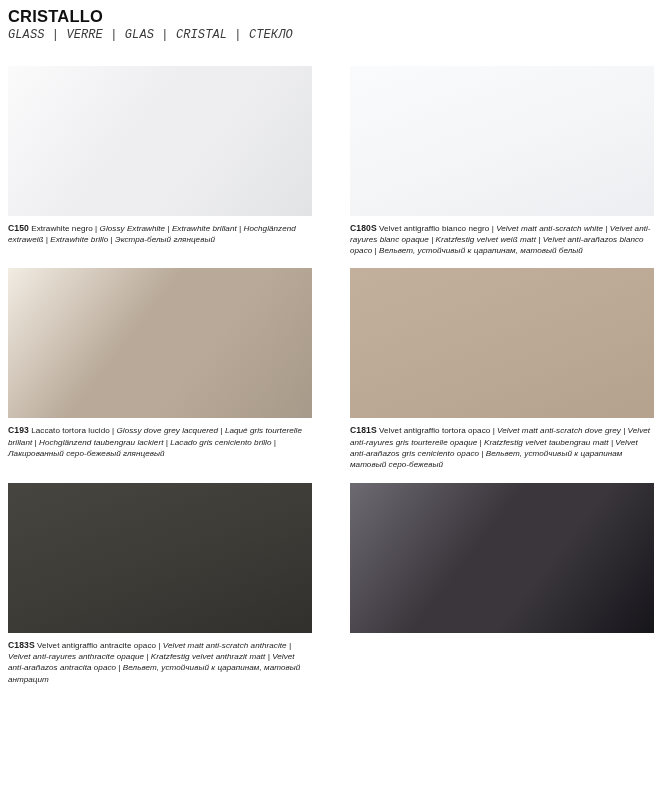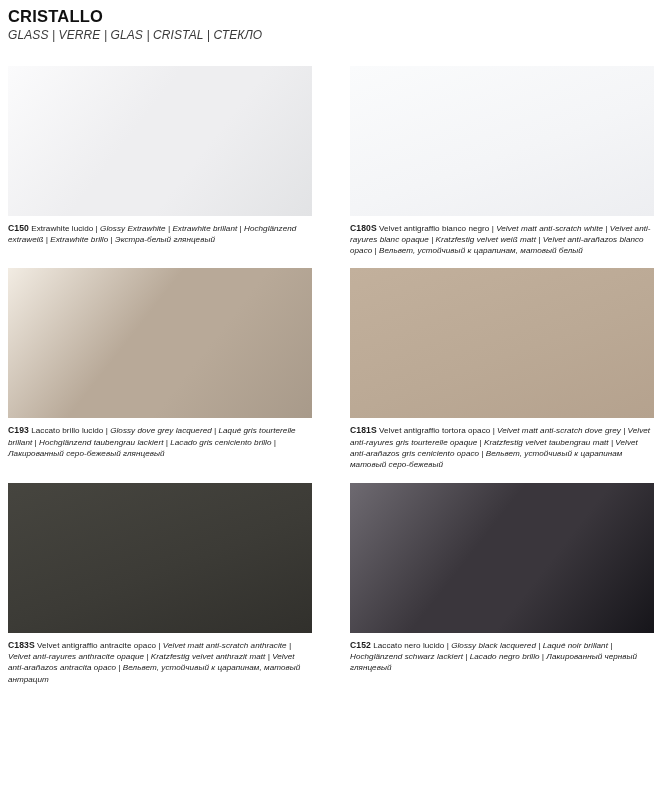--- a/index.html
+++ b/index.html
@@ -34,20 +34,21 @@
     line-height: 1.1;
   }
   .page-subtitle {
     font-size: 12px;
     font-style: italic;
     color: #3a3a3a;
     letter-spacing: 0.1px;
     margin: 0;
     line-height: 1.2;
     white-space: nowrap;
+    font-family: Liberation Mono, monospace;
   }
 
   
   .swatch-grid {
     margin-top: 23px;
     display: grid;
     grid-template-columns: 304px 304px;
     column-gap: 38px;
     row-gap: 12px;
   }
@@ -89,37 +90,36 @@
 <body>
 
 <div class="page">
 
   <h1 class="page-title">CRISTALLO</h1>
   <div class="page-subtitle">GLASS | VERRE | GLAS | CRISTAL | СТЕКЛО</div>
 
   <div class="swatch-grid" id="swatch-grid">
       <div class="swatch-cell">
         <div class="swatch-chip" style="background: linear-gradient(128deg, rgb(251, 251, 252) 0%, rgb(238, 238, 240) 42%, rgb(238, 238, 240) 62%, rgb(226, 227, 229) 100%);"></div>
-        <div class="swatch-caption"><span class="swatch-code">C150</span><span class="swatch-name"> Extrawhite lucido </span><span class="sep">| </span><span class="swatch-translations">Glossy Extrawhite | Extrawhite brillant | Hochglänzend extraweiß | Extrawhite brillo | Экстра-белый глянцевый</span></div>
+        <div class="swatch-caption"><span class="swatch-code">C150</span><span class="swatch-name"> Extrawhite negro </span><span class="sep">| </span><span class="swatch-translations">Glossy Extrawhite | Extrawhite brillant | Hochglänzend extraweiß | Extrawhite brillo | Экстра-белый глянцевый</span></div>
       </div>
       <div class="swatch-cell">
         <div class="swatch-chip" style="background: linear-gradient(160deg, rgb(250, 251, 252) 0%, rgb(244, 245, 247) 55%, rgb(237, 238, 241) 100%);"></div>
         <div class="swatch-caption"><span class="swatch-code">C180S</span><span class="swatch-name"> Velvet antigraffio bianco negro </span><span class="sep">| </span><span class="swatch-translations">Velvet matt anti-scratch white | Velvet anti-rayures blanc opaque | Kratzfestig velvet weiß matt | Velvet anti-arañazos blanco opaco | Вельвет, устойчивый к царапинам, матовый белый</span></div>
       </div>
       <div class="swatch-cell">
         <div class="swatch-chip" style="background: linear-gradient(128deg, rgb(242, 236, 227) 0%, rgb(184, 169, 152) 42%, rgb(184, 169, 152) 62%, rgb(168, 154, 138) 100%);"></div>
-        <div class="swatch-caption"><span class="swatch-code">C193</span><span class="swatch-name"> Laccato brillo lucido </span><span class="sep">| </span><span class="swatch-translations">Glossy dove grey lacquered | Laqué gris tourterelle brillant | Hochglänzend taubengrau lackiert | Lacado gris ceniciento brillo | Лакированный серо-бежевый глянцевый</span></div>
+        <div class="swatch-caption"><span class="swatch-code">C193</span><span class="swatch-name"> Laccato tortora lucido </span><span class="sep">| </span><span class="swatch-translations">Glossy dove grey lacquered | Laqué gris tourterelle brillant | Hochglänzend taubengrau lackiert | Lacado gris ceniciento brillo | Лакированный серо-бежевый глянцевый</span></div>
       </div>
       <div class="swatch-cell">
         <div class="swatch-chip" style="background: linear-gradient(160deg, rgb(194, 176, 156) 0%, rgb(187, 169, 149) 55%, rgb(181, 162, 142) 100%);"></div>
         <div class="swatch-caption"><span class="swatch-code">C181S</span><span class="swatch-name"> Velvet antigraffio tortora opaco </span><span class="sep">| </span><span class="swatch-translations">Velvet matt anti-scratch dove grey | Velvet anti-rayures gris tourterelle opaque | Kratzfestig velvet taubengrau matt | Velvet anti-arañazos gris ceniciento opaco | Вельвет, устойчивый к царапинам матовый серо-бежевый</span></div>
       </div>
       <div class="swatch-cell">
         <div class="swatch-chip" style="background: linear-gradient(160deg, rgb(70, 69, 63) 0%, rgb(60, 59, 54) 55%, rgb(49, 48, 44) 100%);"></div>
         <div class="swatch-caption"><span class="swatch-code">C183S</span><span class="swatch-name"> Velvet antigraffio antracite opaco </span><span class="sep">| </span><span class="swatch-translations">Velvet matt anti-scratch anthracite | Velvet anti-rayures anthracite opaque | Kratzfestig velvet anthrazit matt | Velvet anti-arañazos antracita opaco | Вельвет, устойчивый к царапинам, матовый антрацит</span></div>
       </div>
       <div class="swatch-cell">
         <div class="swatch-chip" style="background: linear-gradient(128deg, rgb(110, 106, 113) 0%, rgb(58, 54, 60) 42%, rgb(58, 54, 60) 62%, rgb(22, 21, 26) 100%);"></div>
-        <div class="swatch-caption"><span class="swatch-code">C152</span><span class="swatch-name"> Laccato nero lucido </span><span class="sep">| </span><span class="swatch-translations">Glossy black lacquered | Laqué noir brillant | Hochglänzend schwarz lackiert | Lacado negro brillo | Лакированный чернвый глянцевый</span></div>
       </div>
     </div>
 
 </div>
 
 </body></html>

